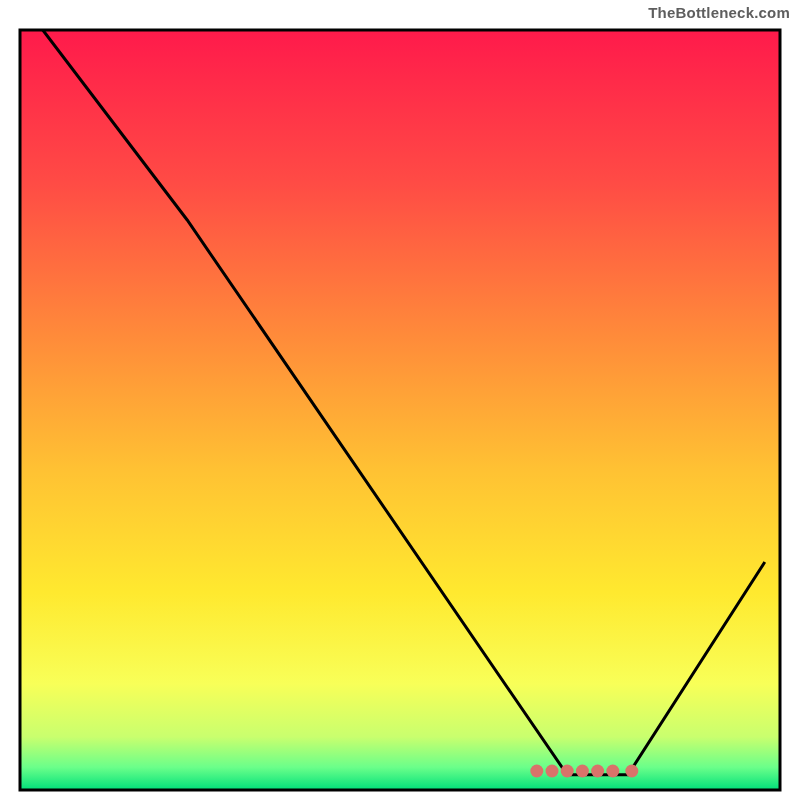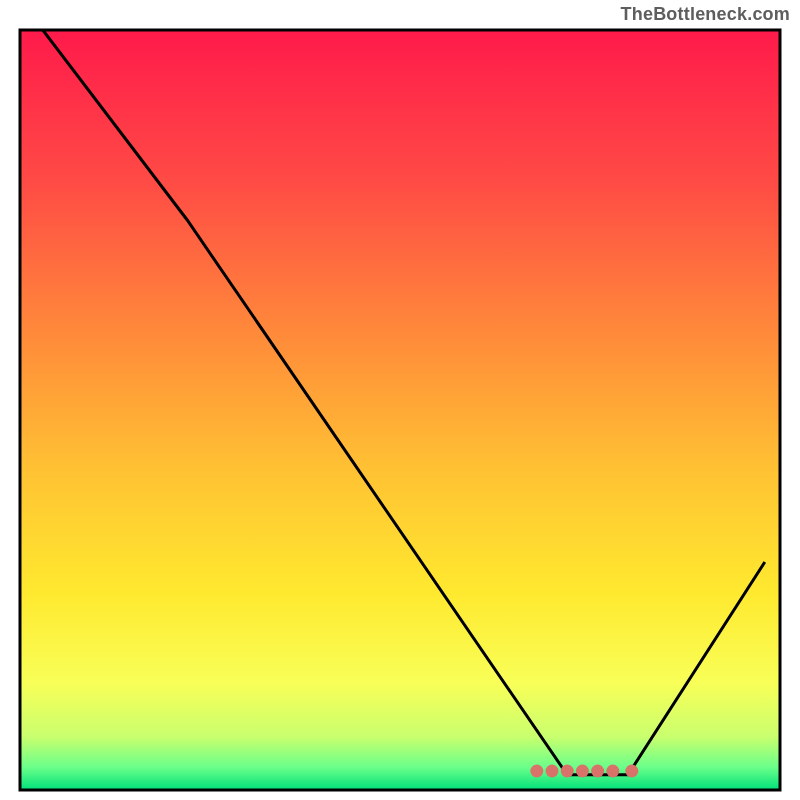--- a/index.html
+++ b/index.html
@@ -12,21 +12,21 @@
   }
   .wrap {
     position: relative;
     width: 800px;
     height: 800px;
   }
   .watermark {
     position: absolute;
     top: 4px;
     right: 10px;
-    font-size: 18px;
+    font-size: 15px;
     font-weight: 600;
     color: #5e5e5e;
     letter-spacing: 0.2px;
   }
   svg {
     display: block;
   }
 </style>
 </head>
 <body>

